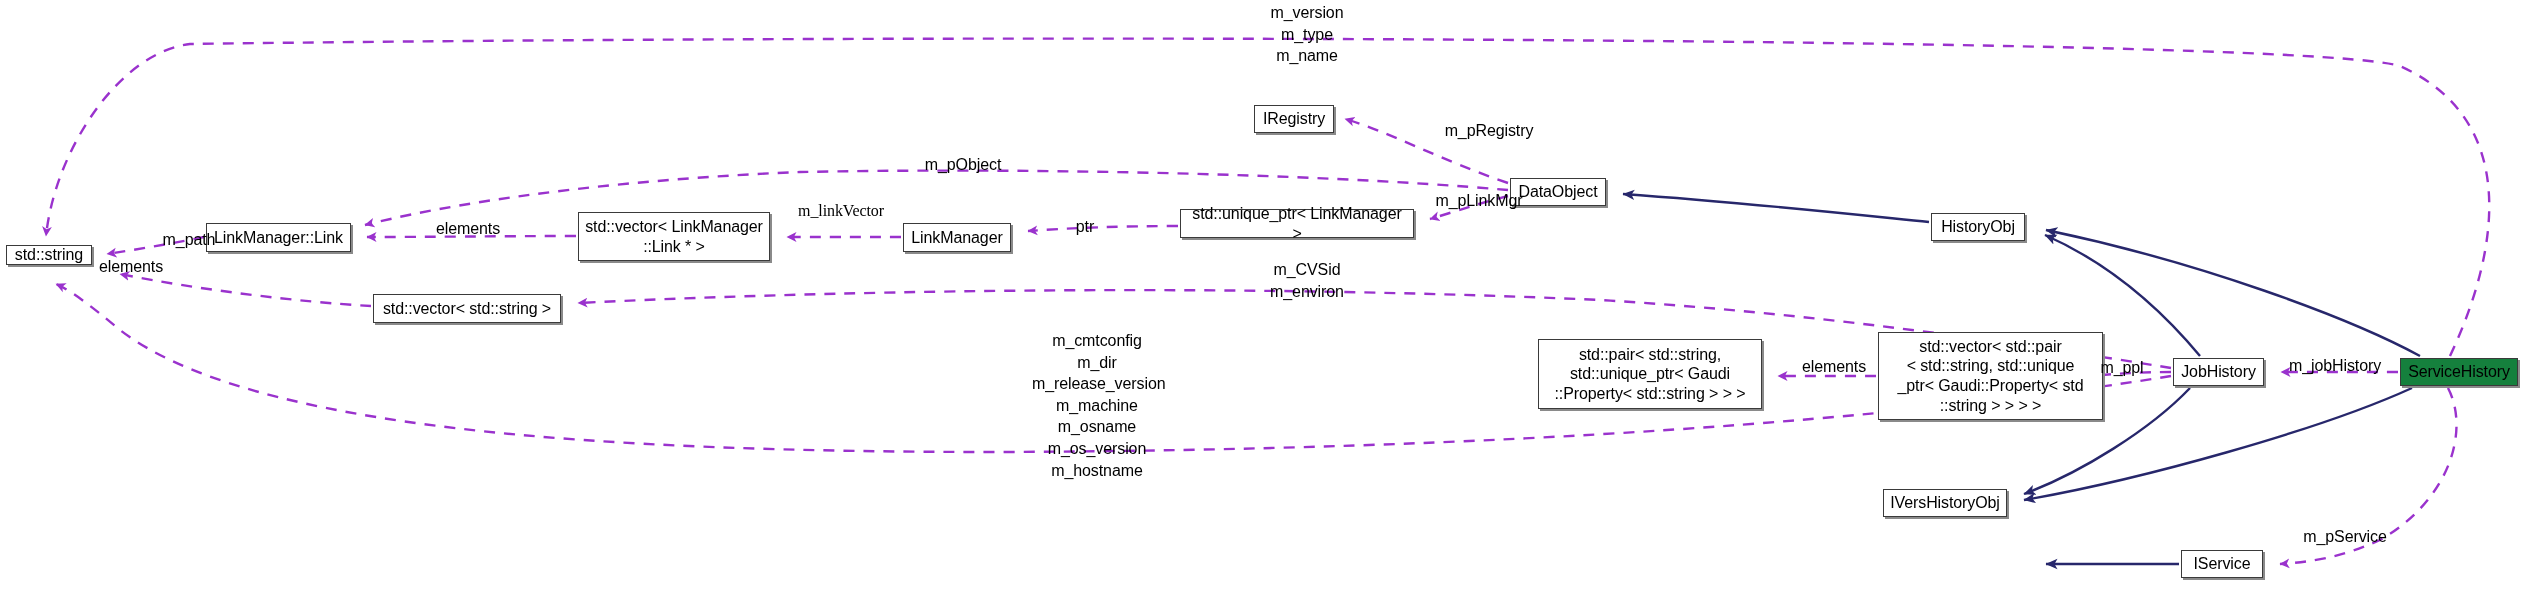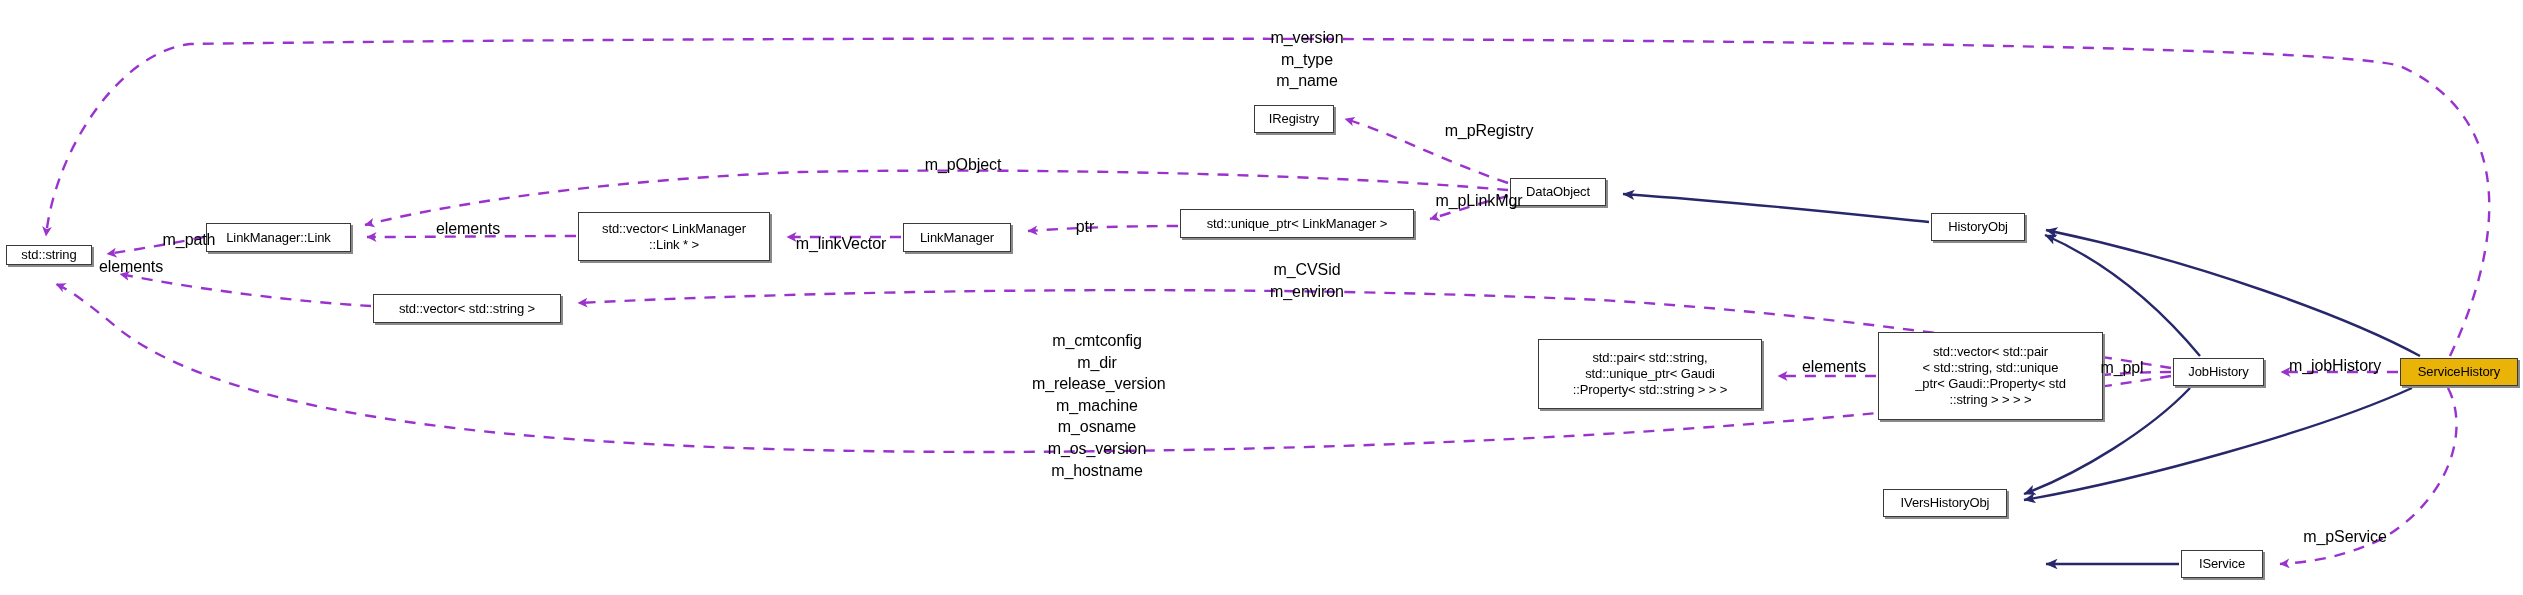--- a/index.html
+++ b/index.html
@@ -12,27 +12,27 @@
     position:absolute;
     box-sizing:border-box;
     background:#ffffff;
     border:1px solid #3a3a3a;
     box-shadow:2px 2px 0 0 #8a8a8a;
     display:flex;
     align-items:center;
     justify-content:center;
     text-align:center;
     color:#000000;
-    font-size:13px;
+    font-size:16px;
     line-height:1.22;
     padding:2px 6px;
     white-space:pre-line;
     letter-spacing:-0.1px;
   }
-  .node.highlight{background:#eab308;}
+  .node.highlight{background:#15803d;}
 
   .edgelabel{
     position:absolute;
     color:#000000;
     font-size:16px;
     line-height:1.35;
     white-space:pre-line;
     text-align:center;
     letter-spacing:-0.1px;
   }
@@ -116,29 +116,29 @@
 ::Property&lt; std::string &gt; &gt; &gt;</div>
   <div class="node" style="left: 1878px; top: 332px; width: 225px; height: 88px;">std::vector&lt; std::pair
 &lt; std::string, std::unique
 _ptr&lt; Gaudi::Property&lt; std
 ::string &gt; &gt; &gt; &gt;</div>
   <div class="node" style="left: 2173px; top: 358px; width: 91px; height: 28px;">JobHistory</div>
   <div class="node highlight" style="left: 2400px; top: 358px; width: 118px; height: 28px;">ServiceHistory</div>
   <div class="node" style="left: 1883px; top: 489px; width: 124px; height: 28px;">IVersHistoryObj</div>
   <div class="node" style="left: 2181px; top: 550px; width: 82px; height: 28px;">IService</div>
 
-  <div class="edgelabel" style="left: 1258px; top: 2px; width: 98px; margin-top: 25px;">m_version
+  <div class="edgelabel" style="left: 1258px; top: 2px; width: 98px;">m_version
 m_type
 m_name</div>
   <div class="edgelabel" style="left: 1442px; top: 120px; width: 94px;">m_pRegistry</div>
   <div class="edgelabel" style="left: 922px; top: 154px; width: 82px;">m_pObject</div>
   <div class="edgelabel" style="left: 1433px; top: 190px; width: 92px;">m_pLinkMgr</div>
   <div class="edgelabel" style="left: 120px; top: 229px; width: 58px; margin-left: 40px;">m_path</div>
   <div class="edgelabel" style="left: 432px; top: 218px; width: 72px;">elements</div>
-  <div class="edgelabel" style="left: 793px; top: 233px; width: 96px;">m_linkVector</div>
+  <div class="edgelabel" style="left: 793px; top: 200px; width: 96px; font-family: Liberation Serif, serif;">m_linkVector</div>
   <div class="edgelabel" style="left: 1072px; top: 216px; width: 26px;">ptr</div>
   <div class="edgelabel" style="left: 95px; top: 256px; width: 72px;">elements</div>
   <div class="edgelabel" style="left: 1265px; top: 259px; width: 84px;">m_CVSid
 m_environ</div>
   <div class="edgelabel" style="left: 1032px; top: 330px; width: 130px;">m_cmtconfig
 m_dir
 m_release_version
 m_machine
 m_osname
 m_os_version

